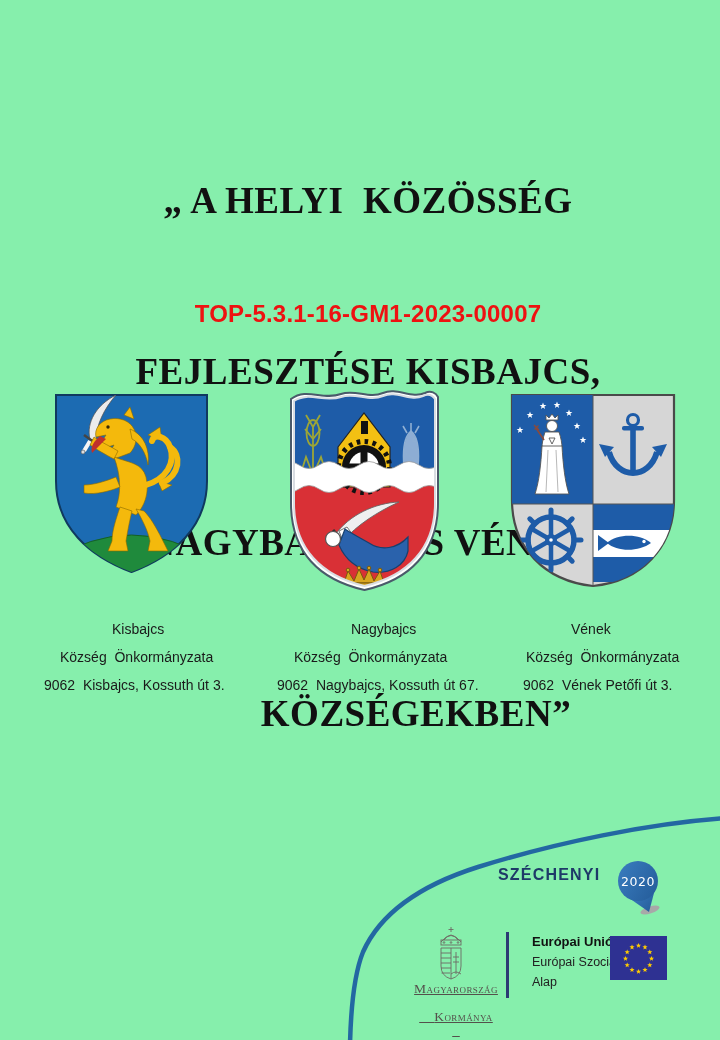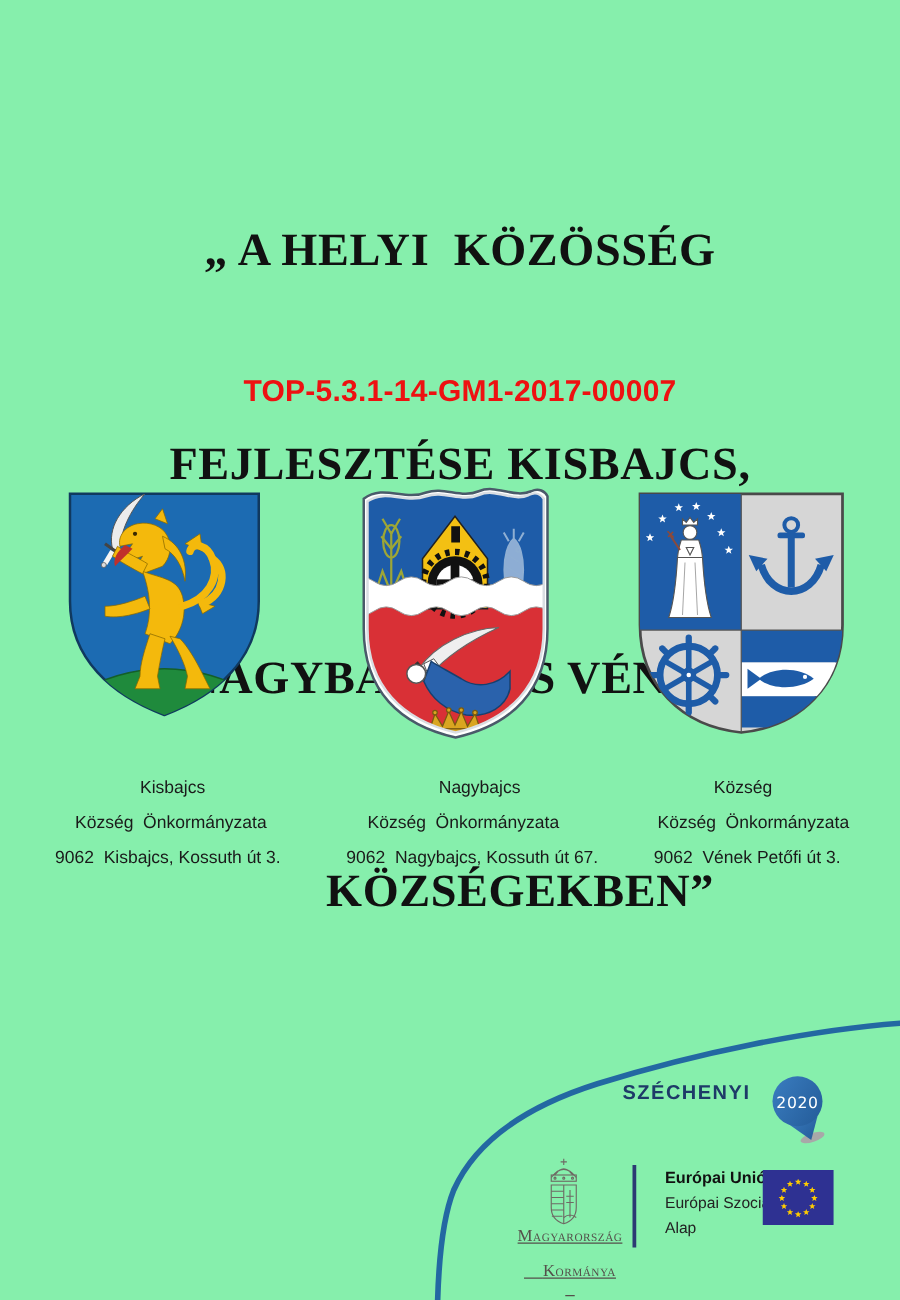--- a/index.html
+++ b/index.html
@@ -60,21 +60,21 @@
 <body>
 
 <div class="page">
 
   <div class="title-block">
     <span class="title-line">„ A HELYI  KÖZÖSSÉG</span>
     <span class="title-line">FEJLESZTÉSE KISBAJCS,</span>
     <span class="title-line">NAGYBAJCS  ÉS VÉNEK</span>
     <span class="title-line shifted">KÖZSÉGEKBEN”</span>
   </div>
-  <div class="project-code" style="color:#EE1111;">TOP-5.3.1-14-GM1-2017-00007</div>
+  <div class="project-code" style="color:#EE1111;">TOP-5.3.1-16-GM1-2023-00007</div>
 
   <svg class="crest kisbajcs" width="163" height="189" viewBox="0 0 163 189">
     <defs>
         <clipPath id="kShield">
           <path d="M6,6 L157,6 L157,92 C157,138 124,167 81.5,183 C39,167 6,138 6,92 Z"></path>
         </clipPath>
       </defs>
     <path d="M6,6 L157,6 L157,92 C157,138 124,167 81.5,183 C39,167 6,138 6,92 Z" fill="#1C6BB2" stroke="#10395f" stroke-width="2"></path>
     <g clip-path="url(#kShield)">
       <path d="M0,172 Q81.5,120 163,172 L163,189 L0,189 Z" fill="#1F8A3C" stroke="#145f28" stroke-width="1"></path>
@@ -236,21 +236,21 @@
       </g>
     </g>
   </svg>
 
   <span class="cap c1n">Kisbajcs</span>
   <span class="cap c1o">Község  Önkormányzata</span>
   <span class="cap c1a">9062  Kisbajcs, Kossuth út 3.</span>
   <span class="cap c2n">Nagybajcs</span>
   <span class="cap c2o">Község  Önkormányzata</span>
   <span class="cap c2a">9062  Nagybajcs, Kossuth út 67.</span>
-  <span class="cap c3n">Község</span>
+  <span class="cap c3n">Vének</span>
   <span class="cap c3o">Község  Önkormányzata</span>
   <span class="cap c3a">9062  Vének Petőfi út 3.</span>
 
   <svg class="arc-svg" viewBox="0 0 720 1040">
     <path d="M728,818 C650,823 555,843 478,867 C418,886 380,914 363,952 C355,972 351,1000 350,1045" fill="none" stroke="#2368A2" stroke-width="4.5"></path>
   </svg>
 
   <div class="szechenyi-word">SZÉCHENYI</div>
   <svg class="pin" width="48" height="56" viewBox="0 0 48 56">
     <defs>

